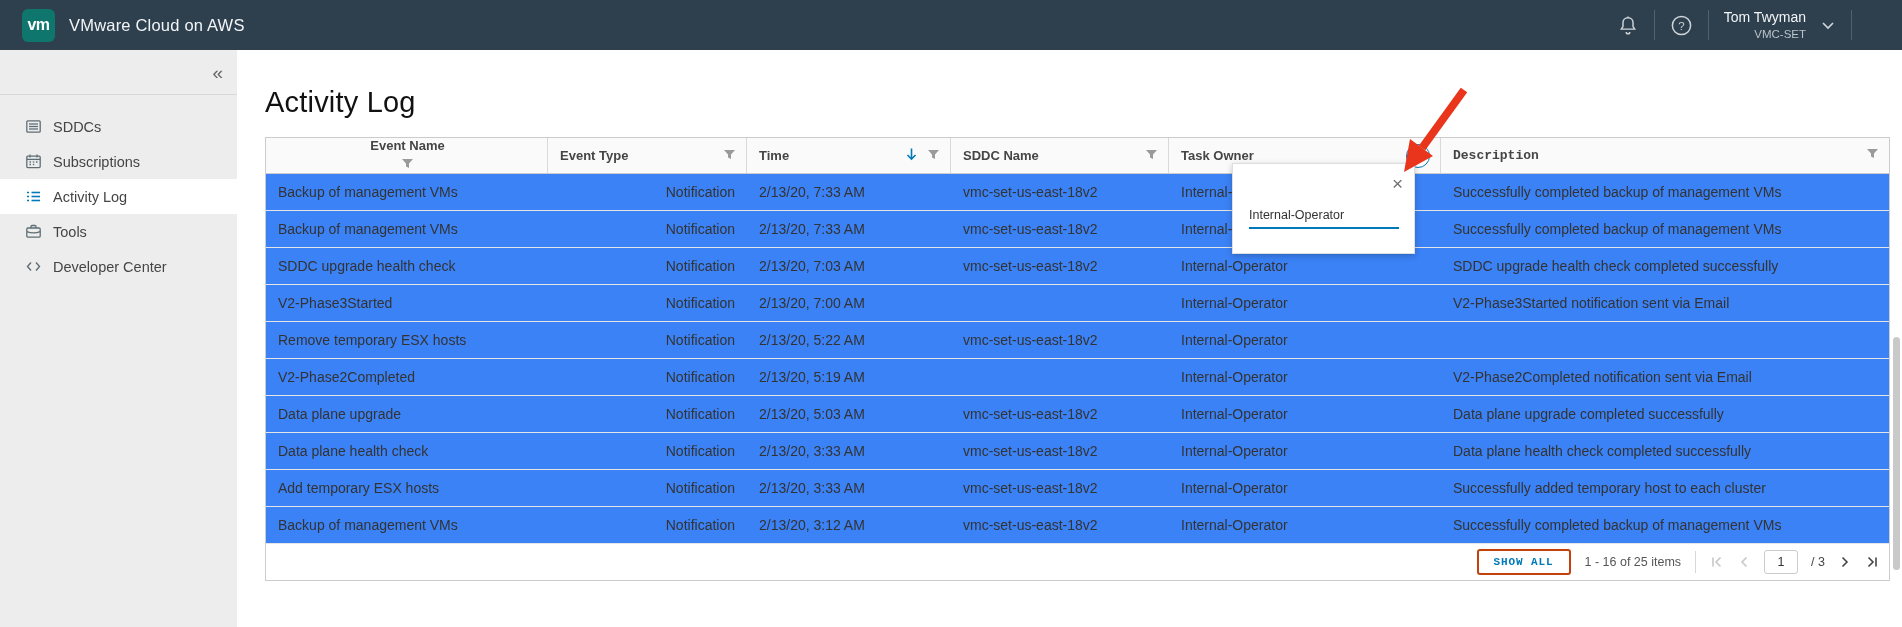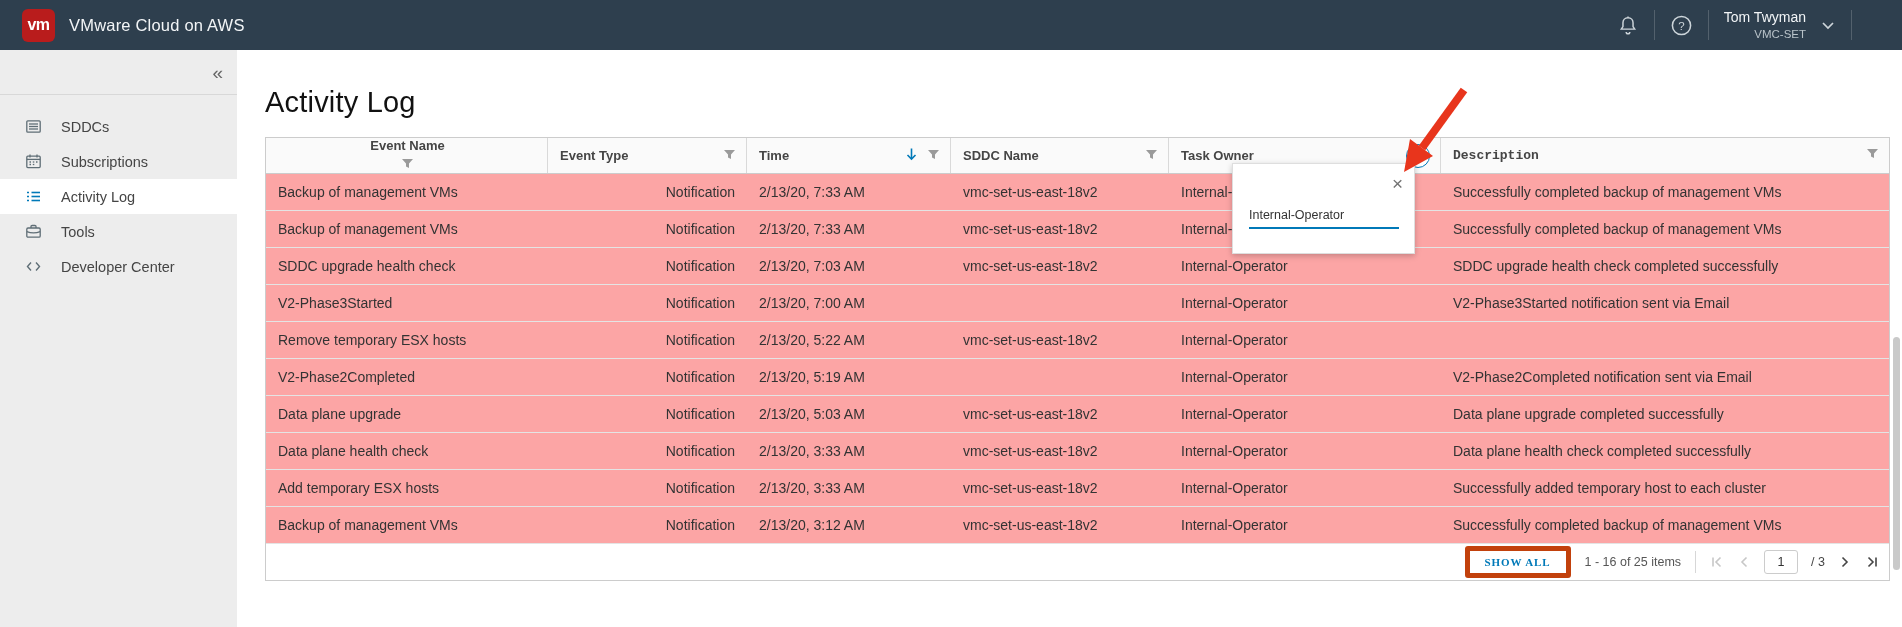--- a/index.html
+++ b/index.html
@@ -1,64 +1,64 @@
 <!DOCTYPE html>
 <html><head>
 <meta charset="utf-8">
 <style>
   html,body{margin:0;padding:0;}
   body{font-family:"Liberation Sans",sans-serif;}
   .app{position:relative;width:1902px;height:627px;background:#fff;overflow:hidden;}
 
   
   .topbar{height:50px;background:#2E3F4E;display:flex;align-items:center;padding:0 18px 0 22px;color:#fff;box-sizing:border-box;}
-  .logo-box{width:33px;height:33px;background:#b91c1c;border-radius:6px;display:flex;align-items:center;justify-content:center;
+  .logo-box{width:33px;height:33px;background:#0f766e;border-radius:6px;display:flex;align-items:center;justify-content:center;
             font-size:16px;font-weight:700;letter-spacing:-.5px;color:#fff;margin-right:14px;}
   .product-title{font-size:16.5px;font-weight:400;letter-spacing:.2px;color:#f2f5f7;}
   .topbar-right{margin-left:auto;display:flex;align-items:center;}
   .tb-divider{width:1px;height:30px;background:rgba(255,255,255,.18);margin:0 15px;}
   .tb-icon{display:flex;align-items:center;justify-content:center;cursor:pointer;}
   .tb-icon svg{display:block;}
   .user-block{display:flex;align-items:center;gap:14px;cursor:pointer;}
   .user-text{text-align:right;line-height:1.25;}
   .user-name{font-size:14px;color:#f2f5f7;}
   .user-org{font-size:11.5px;color:#b9c3c9;}
   .grid-icon{display:grid;grid-template-columns:repeat(3,4px);grid-template-rows:repeat(3,4px);gap:2.5px;}
   .grid-icon i{background:#cdd5da;display:block;}
 
   
   .body-row{display:flex;height:577px;}
   .sidebar{width:237px;background:#EDEDED;box-sizing:border-box;flex-shrink:0;}
   .sidebar-top{height:44px;display:flex;align-items:center;justify-content:flex-end;padding-right:14px;border-bottom:1px solid #D8D8D8;}
   .collapse-btn{font-size:19px;color:#666;cursor:pointer;line-height:1;}
   .side-items{margin-top:14px;}
-  .side-item{height:35px;display:flex;align-items:center;padding-left:25px;gap:19px;font-size:14.5px;color:#454545;cursor:pointer;white-space:nowrap;}
+  .side-item{height:35px;display:flex;align-items:center;padding-left:25px;gap:11px;font-size:14.5px;color:#454545;cursor:pointer;white-space:nowrap;}
   .side-item.selected{background:#fff;}
   .side-item svg{display:block;flex-shrink:0;}
 
   .content{flex:1;position:relative;padding:34px 12px 0 28px;box-sizing:border-box;min-width:0;}
   .page-title{margin:0;font-size:29px;font-weight:300;color:#111;letter-spacing:.2px;line-height:36px;}
 
   
   .datagrid{margin-top:17px;border:1px solid #CCCCCC;box-sizing:border-box;}
   .dg-header{display:flex;background:#FAFAFA;border-bottom:1px solid #CCCCCC;height:36px;box-sizing:border-box;}
   .dg-col{display:flex;align-items:center;padding:0 10px 0 12px;font-size:13px;font-weight:700;color:#454545;
           border-right:1px solid #D9D9D9;box-sizing:border-box;white-space:nowrap;cursor:pointer;}
   .dg-col:last-child{border-right:none;font-family:Liberation Mono, monospace;}
   .dg-col .flexspace{flex:1;}
   .col-0{width:282px;flex-direction:column;} .col-1{width:199px;text-align:right;} .col-2{width:204px;} .col-3{width:218px;} .col-4{width:272px;} .col-5{flex:1;min-width:0;}
   .funnel{flex-shrink:0;}
   .sort-arrow{margin-right:9px;flex-shrink:0;}
   .filter-active-ring{width:22px;height:22px;border:1px solid #0079B8;border-radius:50%;display:flex;align-items:center;justify-content:center;flex-shrink:0;background:#fff;}
 
-  .dg-row{display:flex;height:37px;align-items:center;border-bottom:1px solid #E4E4E4;font-size:14px;color:#333;box-sizing:border-box;background:#fca5a5;}
+  .dg-row{display:flex;height:37px;align-items:center;border-bottom:1px solid #E4E4E4;font-size:14px;color:#333;box-sizing:border-box;background:#3b82f6;}
   .dg-cell{padding:0 12px;white-space:nowrap;overflow:hidden;box-sizing:border-box;}
 
   .dg-footer{display:flex;align-items:center;justify-content:flex-end;height:36px;padding-right:10px;gap:14px;font-size:12.5px;color:#565656;background:#fff;}
-  .show-all-btn{border:5px solid #c2410c;color:#0079B8;background:#fff;border-radius:3px;font-family:Liberation Serif, serif;
+  .show-all-btn{border:2px solid #c2410c;color:#0079B8;background:#fff;border-radius:3px;font-family:Liberation Mono, monospace;
                 font-size:11px;font-weight:700;letter-spacing:.9px;padding:5px 15px;cursor:pointer;}
   .footer-divider{width:1px;height:22px;background:#D7D7D7;}
   .pager{display:flex;align-items:center;gap:13px;}
   .pager-btn{display:flex;align-items:center;cursor:pointer;}
   .page-box{width:34px;height:24px;border:1px solid #CCCCCC;border-radius:3px;text-align:center;font-size:12.5px;color:#333;
             font-family:"Liberation Sans",sans-serif;box-sizing:border-box;padding:0;}
   .page-total{color:#454545;}
 
   
   .filter-popup{position:absolute;left:1232px;top:163px;width:183px;height:91px;background:#fff;border:1px solid #DEDEDE;

